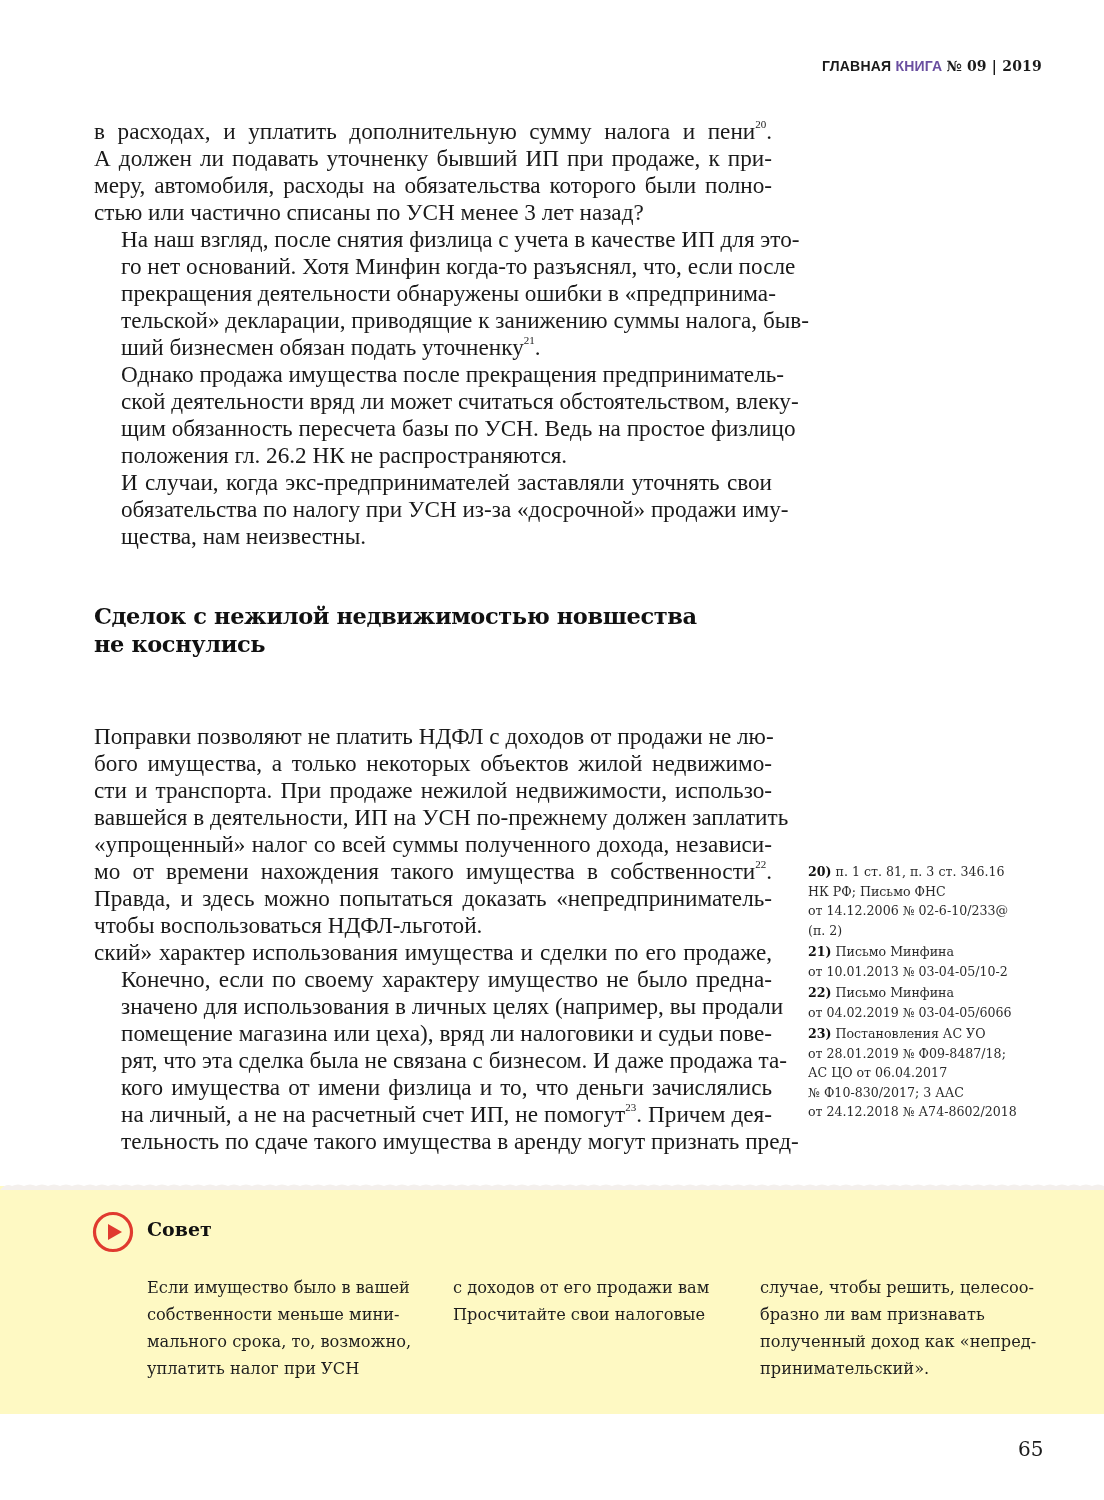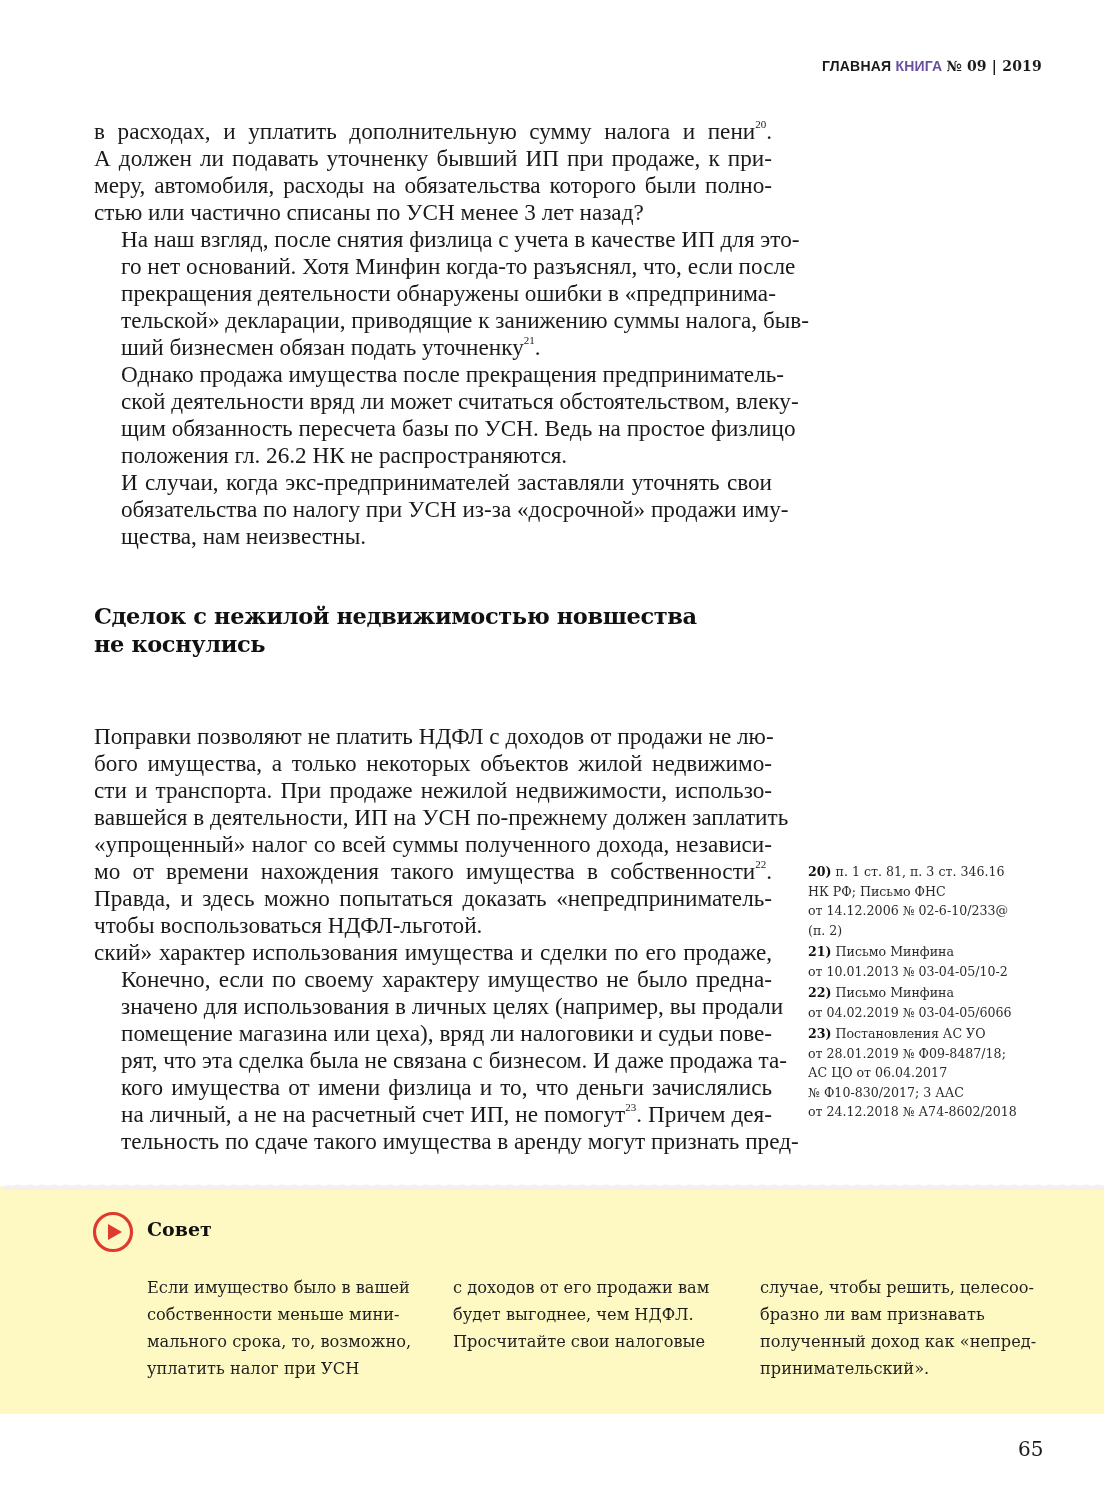--- a/index.html
+++ b/index.html
@@ -241,21 +241,20 @@
   </svg>
   <div class="tip-title">Совет</div>
   <div class="tip-col c1" id="tipcol0">
       <span class="tl">Если имущество было в вашей</span>
       <span class="tl">собственности меньше мини-</span>
       <span class="tl">мального срока, то, возможно,</span>
       <span class="tl">уплатить налог при УСН</span>
     </div>
   <div class="tip-col c2" id="tipcol1">
       <span class="tl">с доходов от его продажи вам</span>
-      <span class="tl">будет выгоднее, чем НДФЛ.</span>
       <span class="tl">Просчитайте свои налоговые</span>
     </div>
   <div class="tip-col c3" id="tipcol2">
       <span class="tl">случае, чтобы решить, целесоо-</span>
       <span class="tl">бразно ли вам признавать</span>
       <span class="tl">полученный доход как «непред-</span>
       <span class="tl">принимательский».</span>
     </div>
 </div>
 

